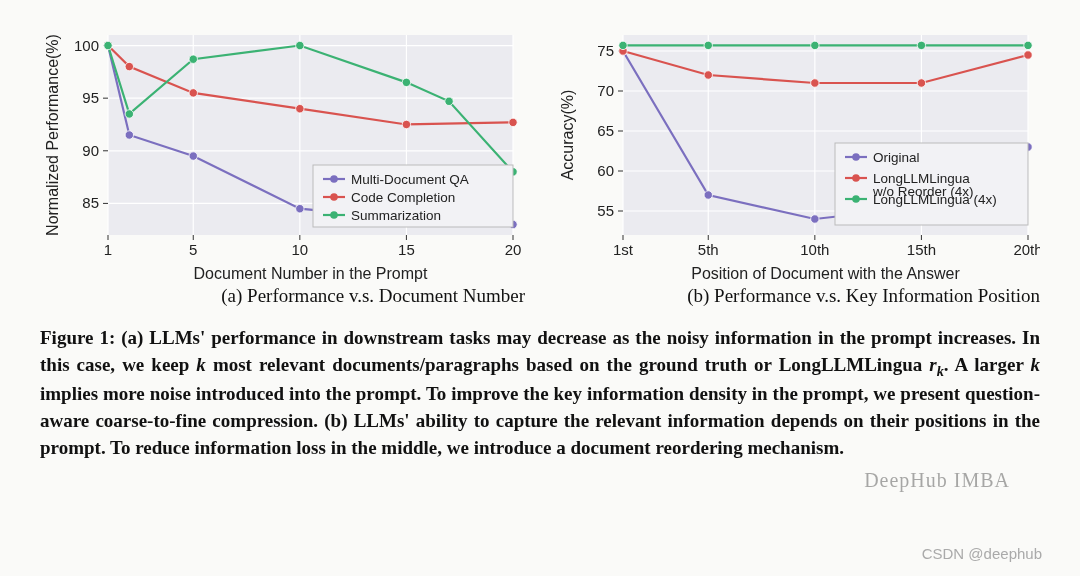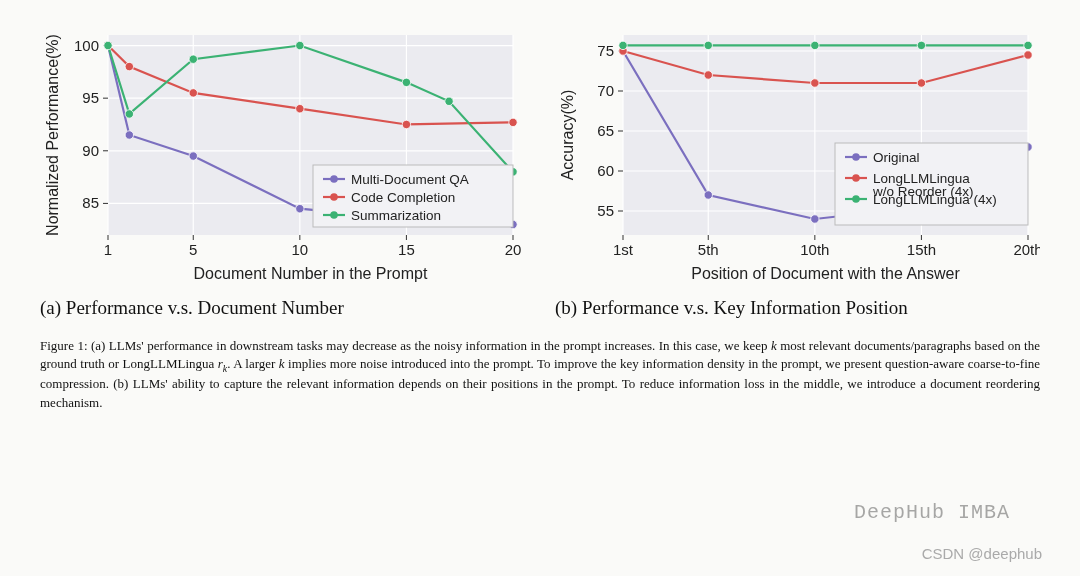--- a/index.html
+++ b/index.html
@@ -15,39 +15,39 @@
       display: flex;
       gap: 30px;
       margin-bottom: 8px;
     }
     .chart-wrap {
       flex: 1;
       position: relative;
     }
     .chart-svg { display: block; }
     .subcaption {
-      text-align: left;
+      text-align: right;
       font-size: 19px;
       color: #111;
-      margin-top: 12px;
     }
     .caption {
-      font-size: 13px;
+      font-size: 19px;
       line-height: 1.4;
       color: #111;
       margin-top: 18px;
       text-align: justify;
+      font-weight: bold;
     }
     .caption .var { font-style: italic; }
     .caption .sub { font-style: italic; font-size: 0.75em; vertical-align: sub; }
     .watermark-text {
       position: absolute;
       right: 70px;
-      bottom: 52px;
-      font-family: Liberation Mono, monospace;
+      bottom: 84px;
+      font-family: Liberation Serif, serif;
       font-size: 20px;
       color: rgba(40,40,40,0.4);
       letter-spacing: 1px;
       pointer-events: none;
     }
     .credit {
       position: absolute;
       right: 38px;
       bottom: 14px;
       font-family: Arial, sans-serif;

